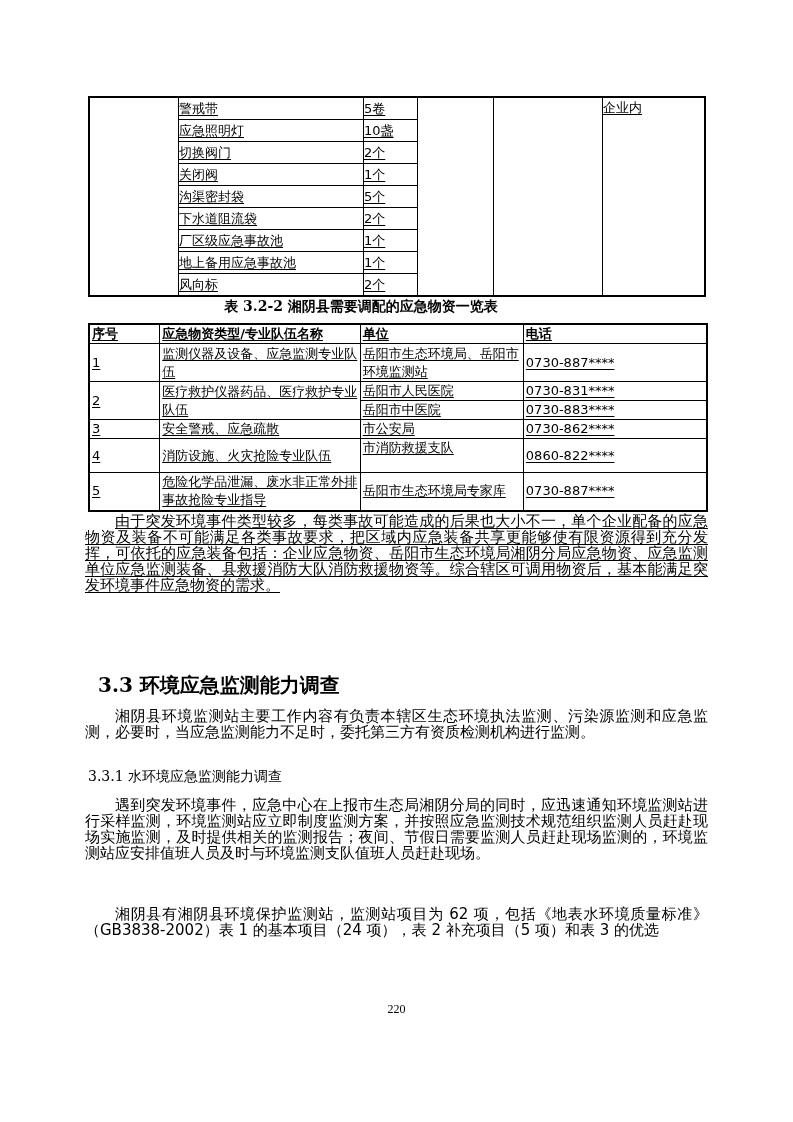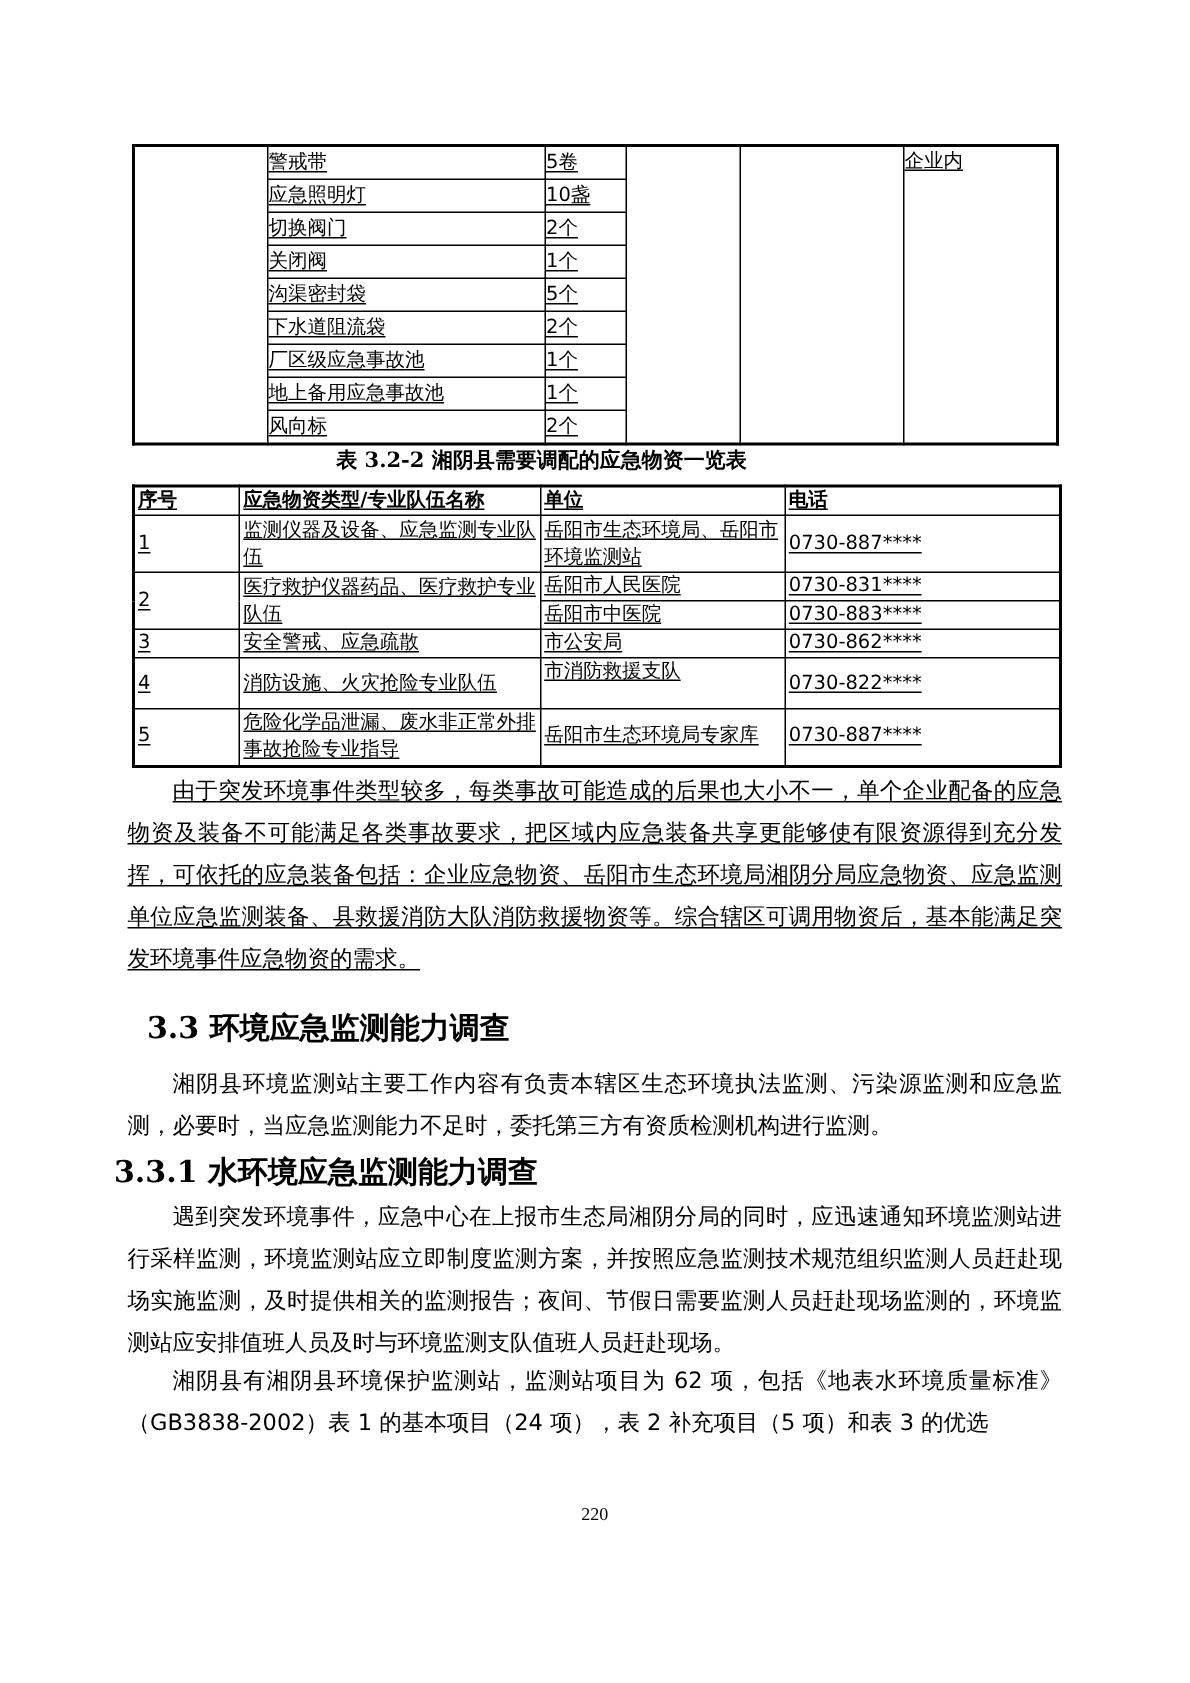--- a/index.html
+++ b/index.html
@@ -24,28 +24,28 @@
   #t2 { position: absolute; left: 88px; top: 323px; width: 620px; border-collapse: collapse;
         border: 2px solid #000; font-size: 13px; }
   #t2 td, #t2 th { border: 1px solid #000; padding: 0 2px; text-align: left; vertical-align: middle; line-height: 18px; }
   #t2 th { font-weight: bold; height: 18px; }
   #t2 .c0 { width: 66px; }
   #t2 .c1 { width: 198px; }
   #t2 .c2 { width: 160px; }
   #t2 .c3 { width: 180px; }
   #t2 td.top { vertical-align: top; }
 
-  .para { position: absolute; left: 85px; width: 623px; font-size: 15px; line-height: 28px;
+  .para { position: absolute; left: 85px; width: 623px; font-size: 15px; line-height: 16px;
           text-align: justify; text-indent: 30px; margin: 0; }
   #p1 { top: 513px; }
   #h33 { position: absolute; left: 98px; top: 672px; font-family: "DejaVu Serif", "Liberation Serif", serif;
          font-weight: bold; font-size: 20px; margin: 0; }
   #p2 { top: 708px; }
-  #h331 { position: absolute; left: 76px; top: 768px; font-family: "DejaVu Serif", "Liberation Serif", serif;
-          font-weight: bold; font-size: 20px; margin: 0; }
+  #h331 { position: absolute; left: 88px; top: 768px; font-family: "DejaVu Serif", "Liberation Serif", serif;
+          font-weight: normal; font-size: 14px; margin: 0; }
   #p3 { top: 797px; }
   #p4 { top: 906px; }
   #pagenum { position: absolute; left: 0; width: 793px; top: 1002px; text-align: center;
              font-family: "Liberation Serif", "DejaVu Serif", serif; font-size: 12px; }
 </style>
 </head>
 <body>
 
 <table id="t1">
   <tbody id="t1body">
@@ -123,21 +123,21 @@
     <tr style="height:19px">
       <td class="c0"><span class="u">3</span></td>
       <td class="c1"><span class="u">安全警戒、应急疏散</span></td>
       <td class="c2"><span class="u">市公安局</span></td>
       <td class="c3"><span class="u">0730-862****</span></td>
     </tr>
     <tr style="height:34px">
       <td class="c0"><span class="u">4</span></td>
       <td class="c1"><span class="u">消防设施、火灾抢险专业队伍</span></td>
       <td class="c2 top"><span class="u">市消防救援支队</span></td>
-      <td class="c3"><span class="u">0730-822****</span></td>
+      <td class="c3"><span class="u">0860-822****</span></td>
     </tr>
     <tr style="height:38px">
       <td class="c0"><span class="u">5</span></td>
       <td class="c1"><span class="u">危险化学品泄漏、废水非正常外排事故抢险专业指导</span></td>
       <td class="c2"><span class="u">岳阳市生态环境局专家库</span></td>
       <td class="c3"><span class="u">0730-887****</span></td>
     </tr>
   </tbody>
 </table>
 

